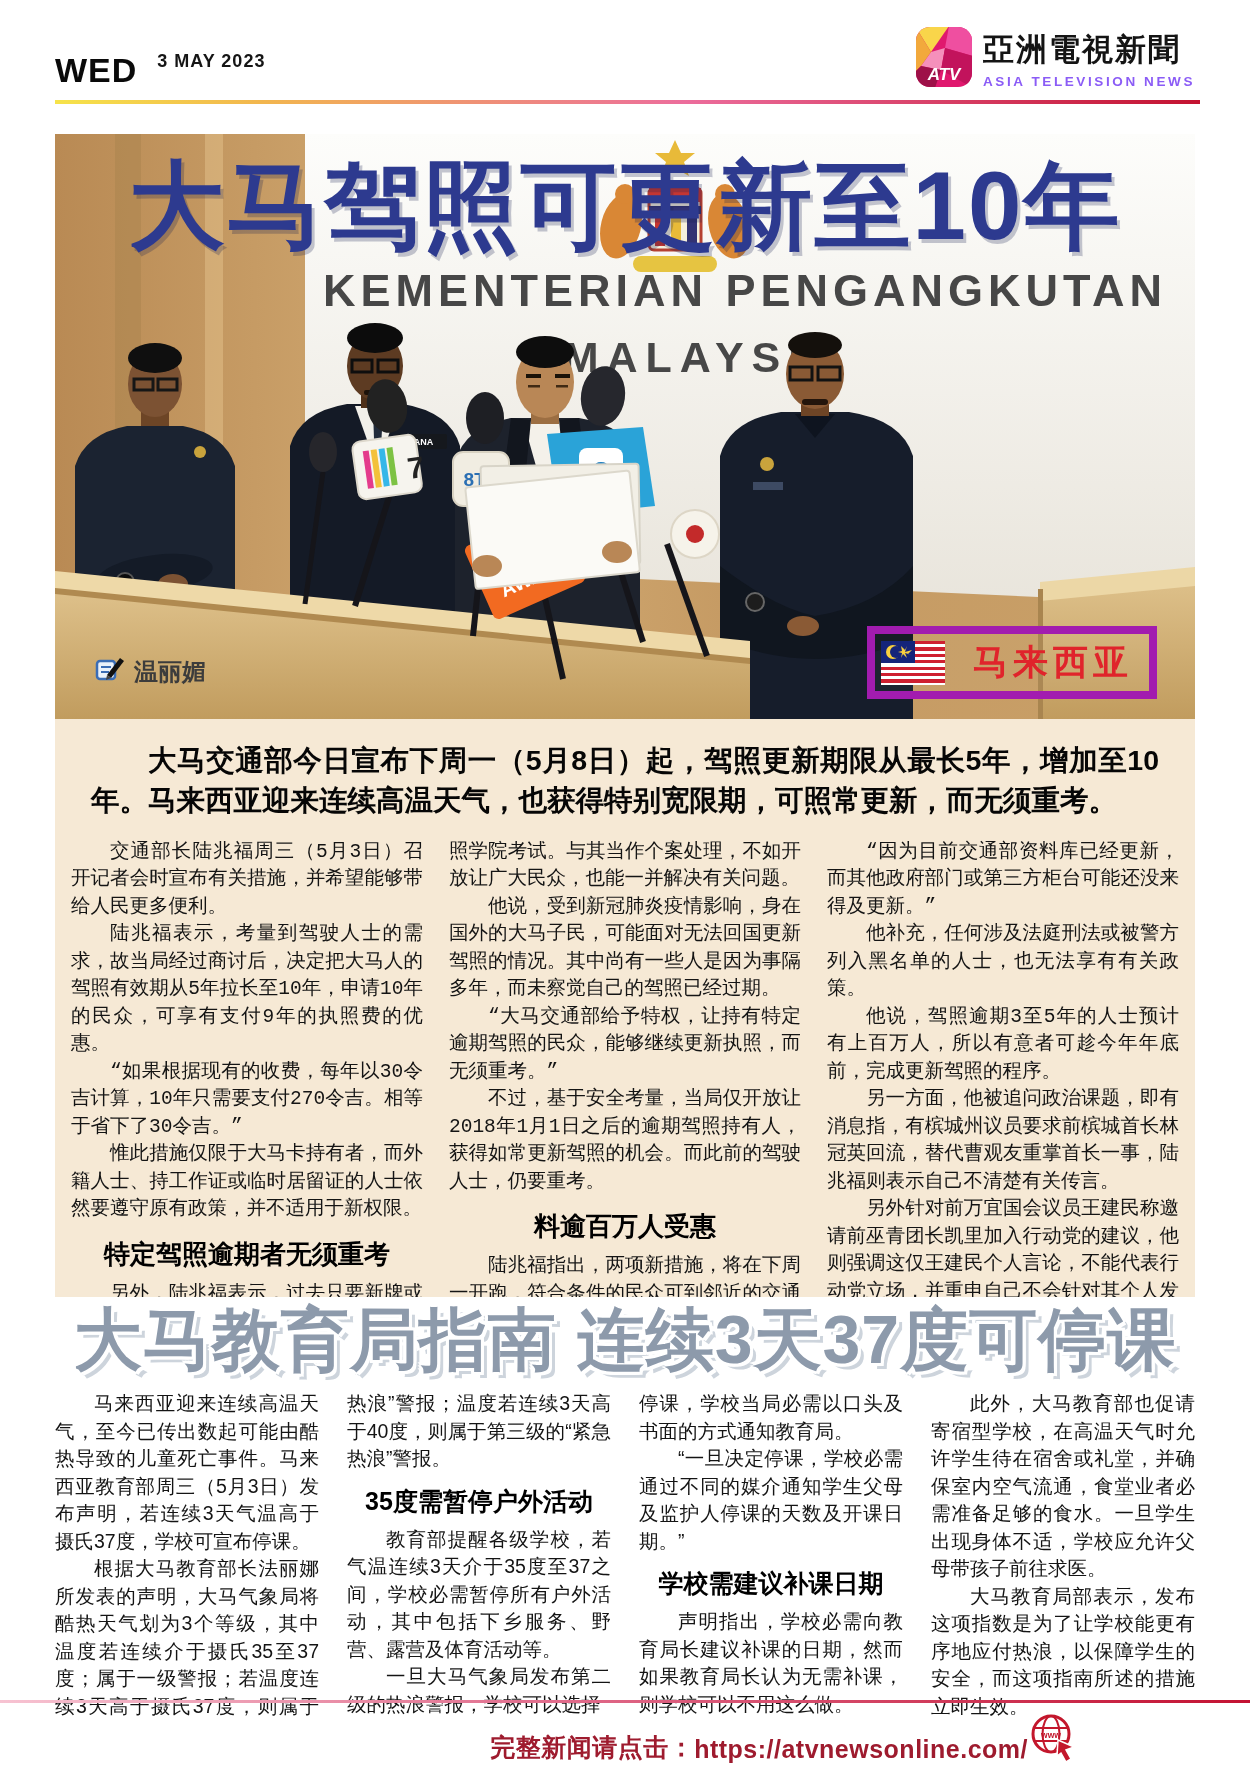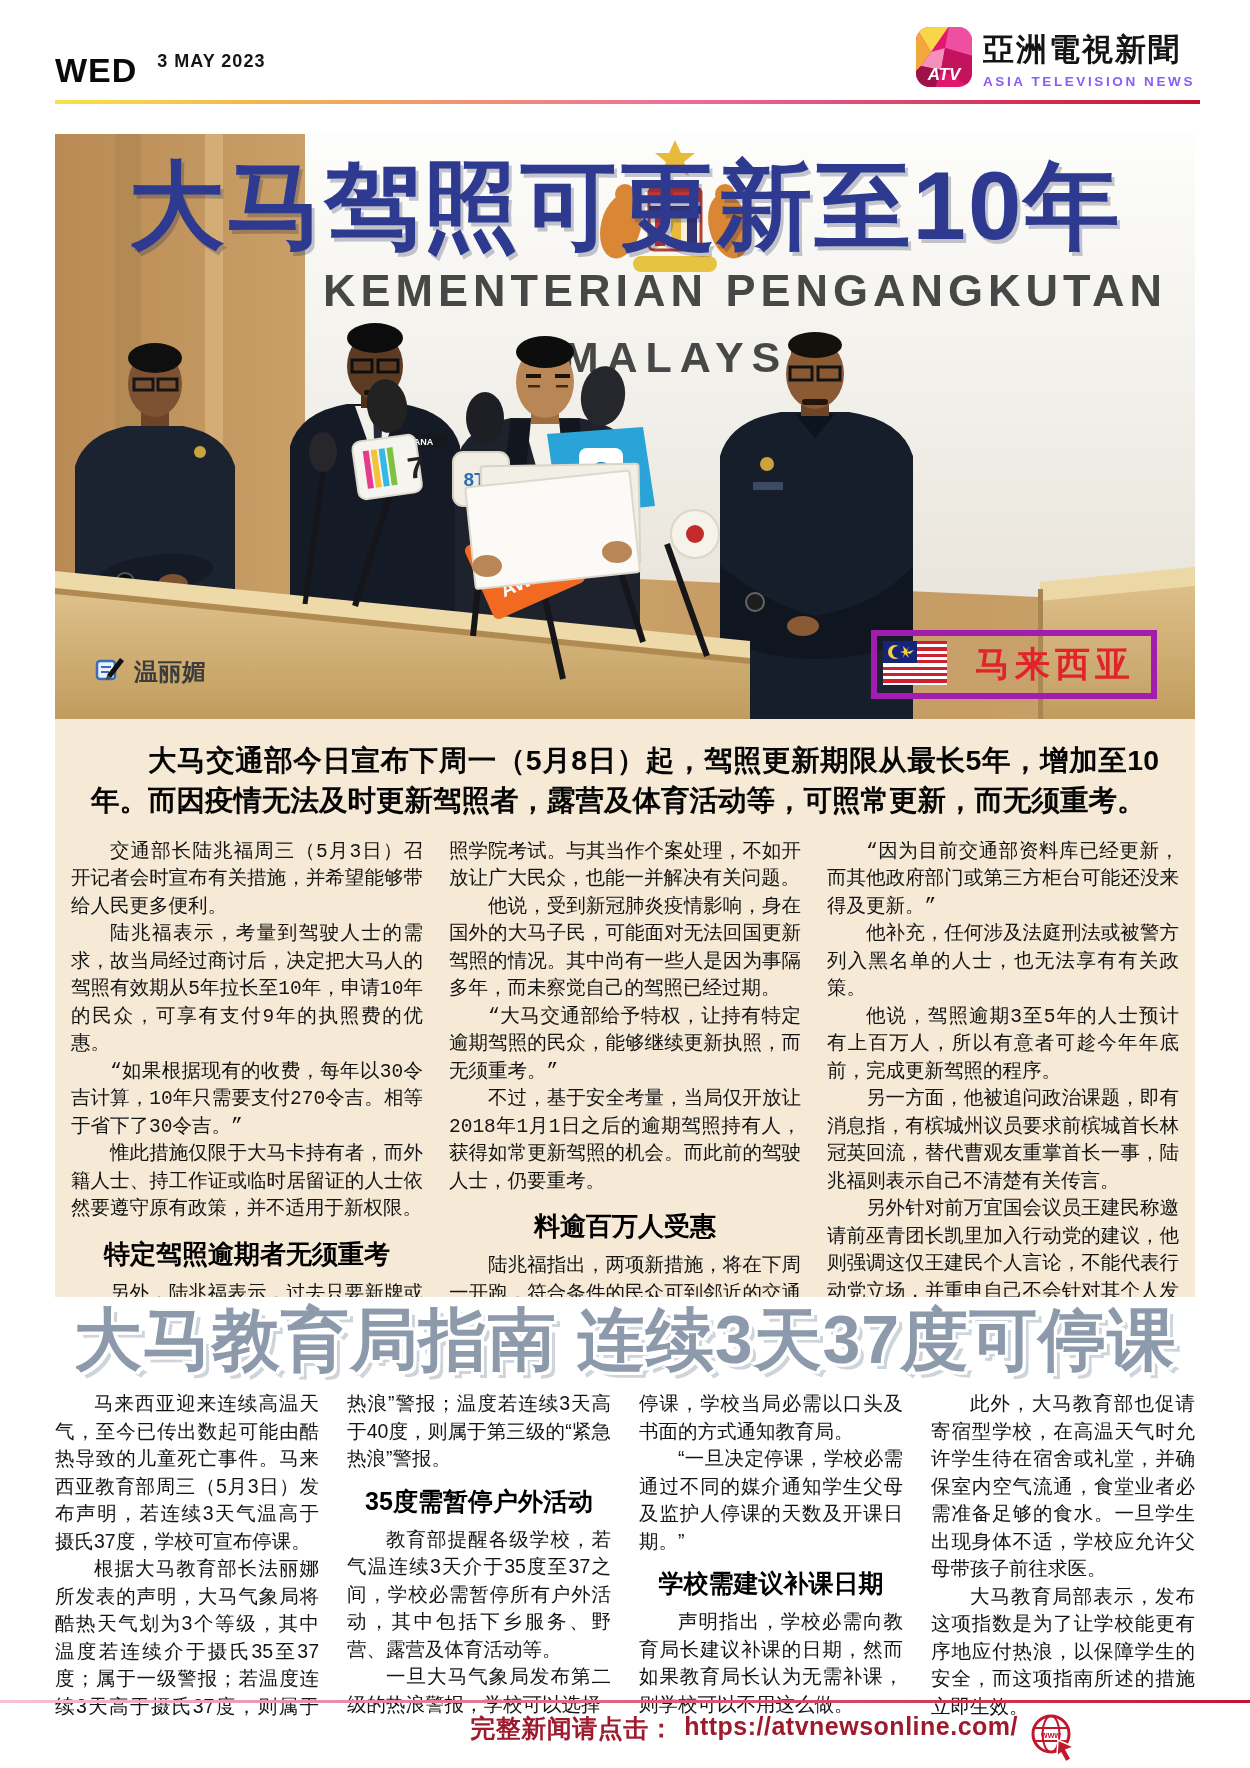--- a/index.html
+++ b/index.html
@@ -22,22 +22,22 @@
     background:linear-gradient(90deg,#f6e34a 0%,#f2b64e 18%,#ec6d9c 55%,#c31230 100%); }
 
   
   .photo { position:relative; width:1140px; height:585px; margin:30px 55px 0; overflow:hidden; background:#c9a068; }
   .photo-svg { position:absolute; inset:0; width:100%; height:100%; }
   .headline1 { position:absolute; top:24px; left:0; right:0; text-align:center;
     font-size:96px; line-height:1; font-weight:900; letter-spacing:2px; color:#2d3a8f;
     text-shadow:3px 4px 0 rgba(25,32,80,.25); white-space:nowrap; }
   .byline { position:absolute; left:40px; bottom:30px; display:flex; align-items:center; gap:9px;
     font-size:24px; font-weight:700; color:#3c3c3c; }
-  .loc-tag { position:absolute; right:38px; bottom:20px; display:flex; gap:28px;
-    border:6px solid #a21caf; padding:5px 16px 5px 6px; background:rgba(255,255,255,0.03); }
+  .loc-tag { position:absolute; right:38px; bottom:20px; display:flex; align-items:center; gap:28px;
+    border:8px solid #a21caf; padding:5px 16px 5px 6px; background:rgba(255,255,255,0.03); }
   .flag { position:relative; width:64px; height:44px; flex:0 0 auto;
     background:repeating-linear-gradient(180deg,#cf2030 0 3.2px,#ffffff 3.2px 6.4px); }
   .flag svg { position:absolute; left:0; top:0; }
   .loc-text { font-size:35px; font-weight:900; color:#e0242b; letter-spacing:5px; white-space:nowrap; }
 
   
   .article1 { width:1140px; height:578px; margin:0 55px; background:#f6e9d5; padding:22px 0 0; overflow:hidden; }
   .lead { padding:0 36px; font-size:28.5px; line-height:1.4; font-weight:900; color:#060606;
     text-indent:2em; text-align:justify; }
   .cols3 { display:flex; gap:26px; padding:18px 16px 0;font-family:Liberation Mono, monospace; }
@@ -53,21 +53,21 @@
                  0 -3px 0 #fff,0 3px 0 #fff,-3px 0 0 #fff,3px 0 0 #fff,6px 6px 0 #cdd4dc; }
 
   
   .article2 { display:flex; gap:28px; margin:16px 55px 0; height:334px; overflow:hidden; }
   .article2 .col { flex:1; min-width:0; }
   .article2 h3 { text-align:center; font-size:25px; font-weight:900; color:#000; margin:12px 0 8px; }
 
   
   .footer { position:absolute; left:0; right:0; bottom:4px; }
   .footer-rule { height:3px; background:linear-gradient(90deg,#f7c3d2 0%,#e06a8a 45%,#c31232 100%); }
-  .footer-row { display:flex; justify-content:flex-end; align-items:flex-start; gap:10px;
+  .footer-row { display:flex; justify-content:flex-end; align-items:flex-end; 
     padding:9px 172px 0 0; }
   .footer-text { font-size:25px; font-weight:800; color:#9e1b2e; letter-spacing:.5px; }
   .globe { width:50px; height:52px; flex:0 0 auto; }
 </style>
 </head>
 <body>
 
 <div class="page">
 
   <div class="header-row">
@@ -284,21 +284,21 @@
           <circle cx="12" cy="11" r="7" fill="#f7cf3f"></circle>
           <circle cx="15" cy="11" r="6" fill="#14247a"></circle>
           <path d="M24,11 L31,9 L27,13 L31,14 L24,12 L26,17 L22,13 L20,17 L21,12 L17,11 L21,10 L20,5 L24,9 L26,5 Z" fill="#f7cf3f"></path>
         </svg>
       </span>
       <span class="loc-text">马来西亚</span>
     </div>
   </figure>
 
   <section class="article1">
-    <p class="lead">大马交通部今日宣布下周一（5月8日）起，驾照更新期限从最长5年，增加至10年。而因疫情无法及时更新驾照者，露营及体育活动等，可照常更新，而无须重考。</p>
+    <p class="lead">大马交通部今日宣布下周一（5月8日）起，驾照更新期限从最长5年，增加至10年。马来西亚迎来连续高温天气，也获得特别宽限期，可照常更新，而无须重考。</p>
     <div class="cols3">
       <div class="col">
         <p>交通部长陆兆福周三（5月3日）召开记者会时宣布有关措施，并希望能够带给人民更多便利。</p>
         <p>陆兆福表示，考量到驾驶人士的需求，故当局经过商讨后，决定把大马人的驾照有效期从5年拉长至10年，申请10年的民众，可享有支付9年的执照费的优惠。</p>
         <p>“如果根据现有的收费，每年以30令吉计算，10年只需要支付270令吉。相等于省下了30令吉。”</p>
         <p>惟此措施仅限于大马卡持有者，而外籍人士、持工作证或临时居留证的人士依然要遵守原有政策，并不适用于新权限。</p>
         <h3>特定驾照逾期者无须重考</h3>
         <p>另外，陆兆福表示，过去只要新牌或驾照逾期超过2或3年，就必须要重返驾</p>
       </div>
       <div class="col">

